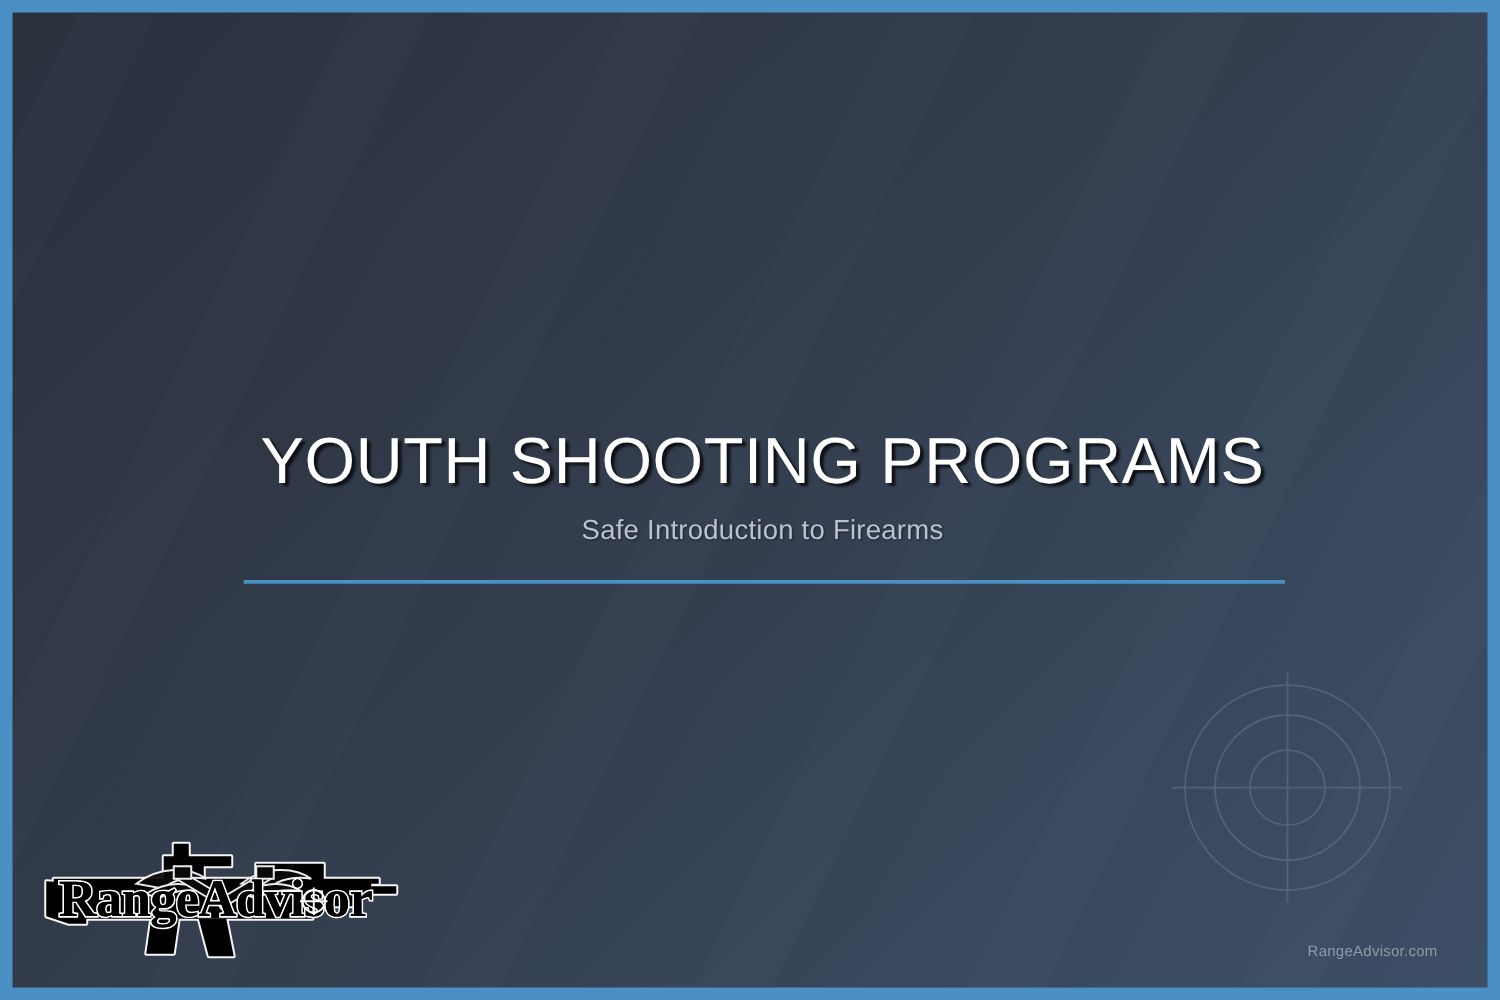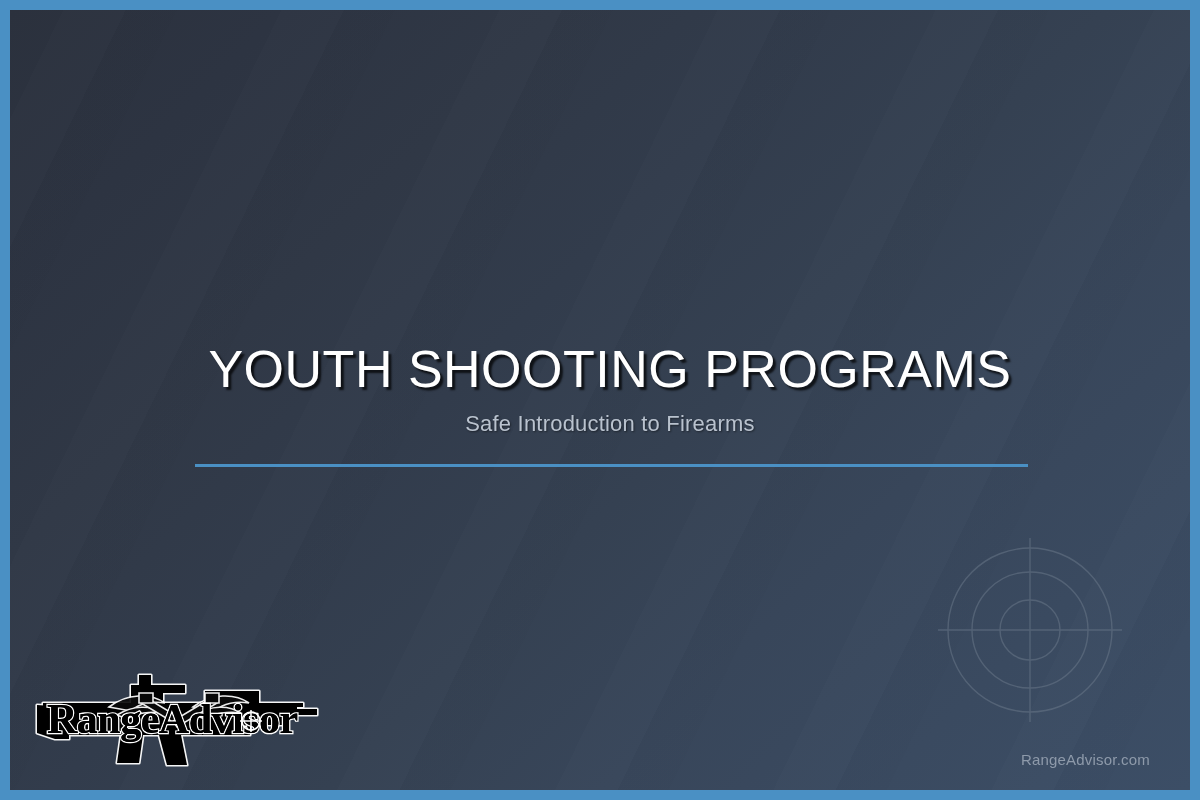--- a/index.html
+++ b/index.html
@@ -101,21 +101,21 @@
     top: 454px;
     width: 833px;
     height: 3px;
     background: #4a90c4;
   }
   
   #footer-url {
     position: absolute;
     right: 40px;
     bottom: 22px;
-    font-size: 15px;
+    font-size: 12px;
     color: #8e9aaa;
     letter-spacing: 0.2px;
   }
   
   #brand-logo {
     position: absolute;
     left: 25px;
     bottom: 22px;
     width: 285px;
     height: 105px;

